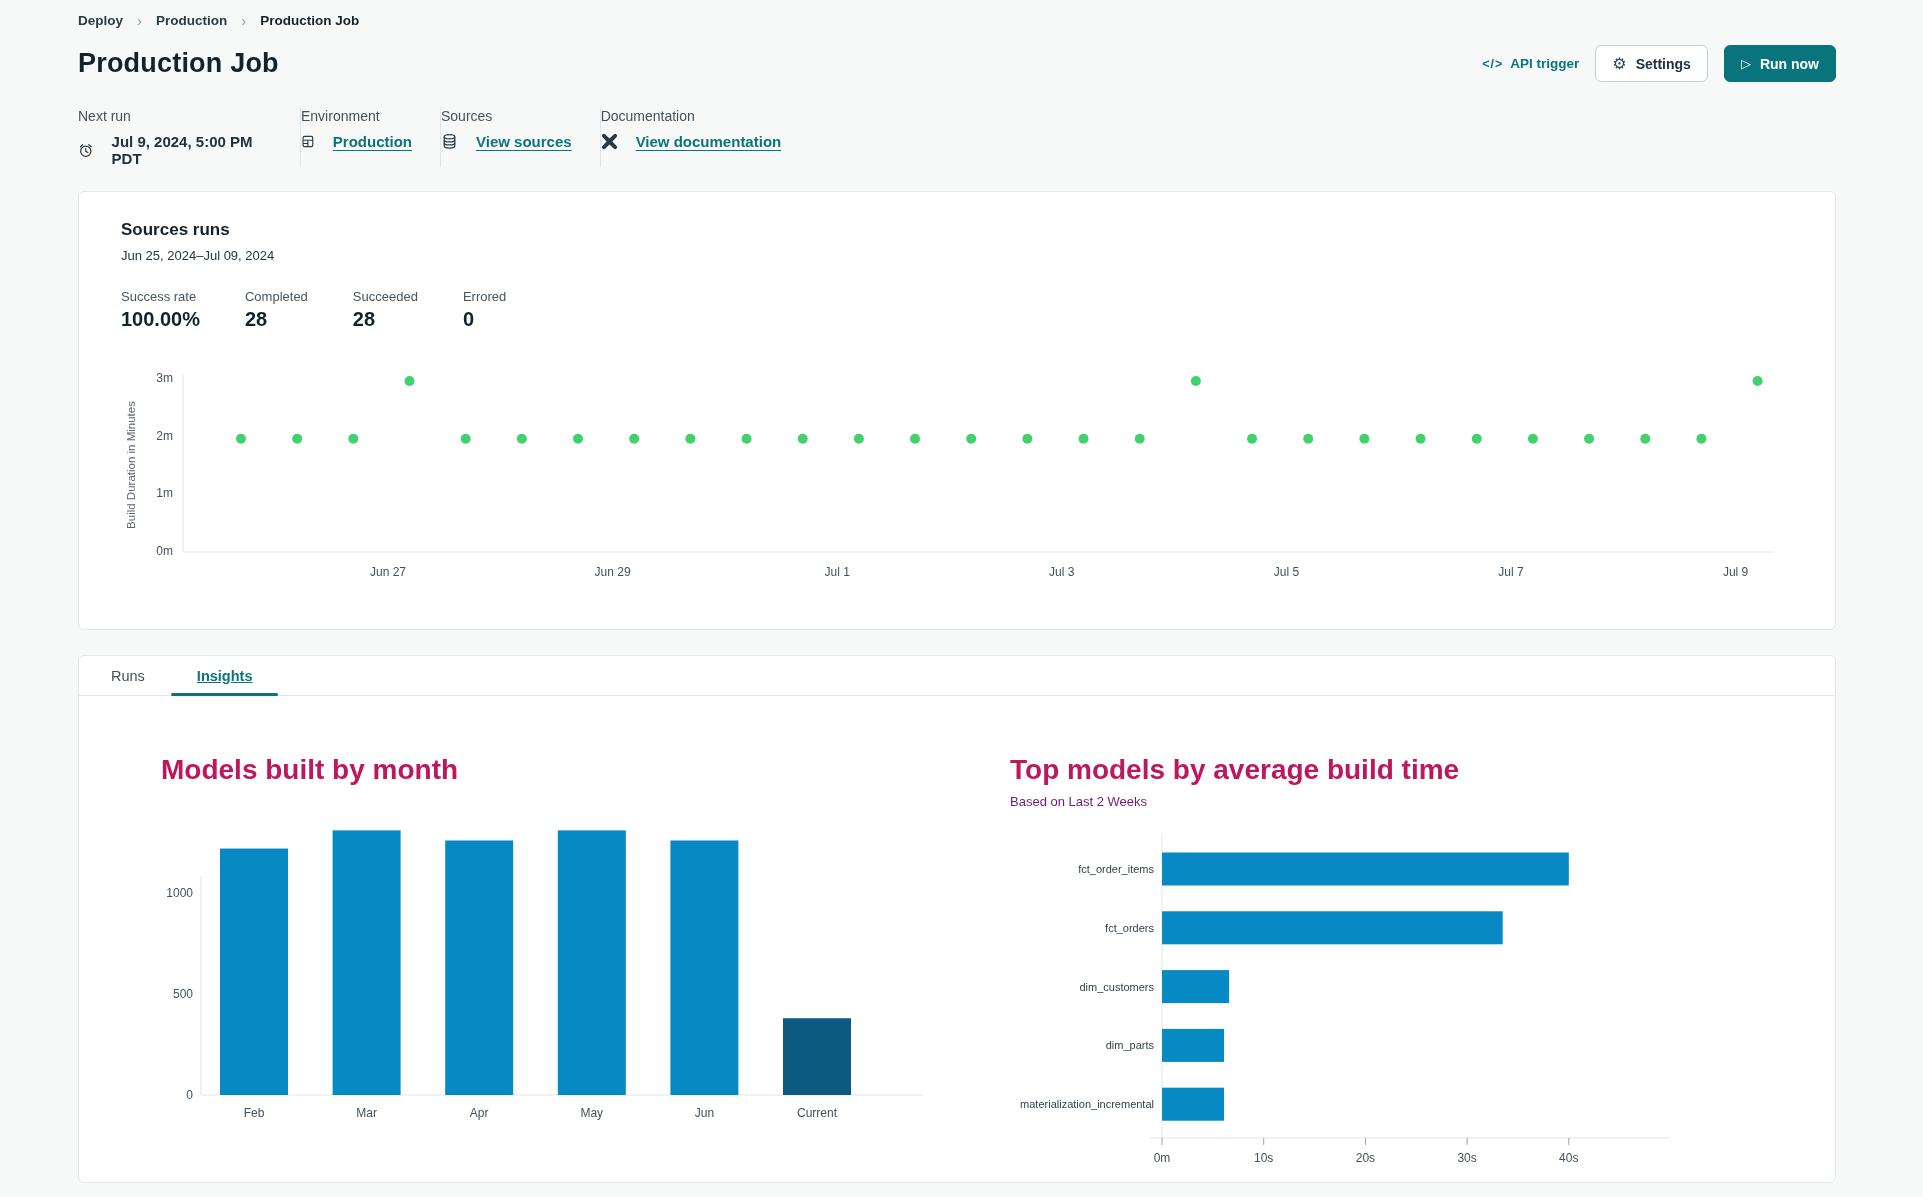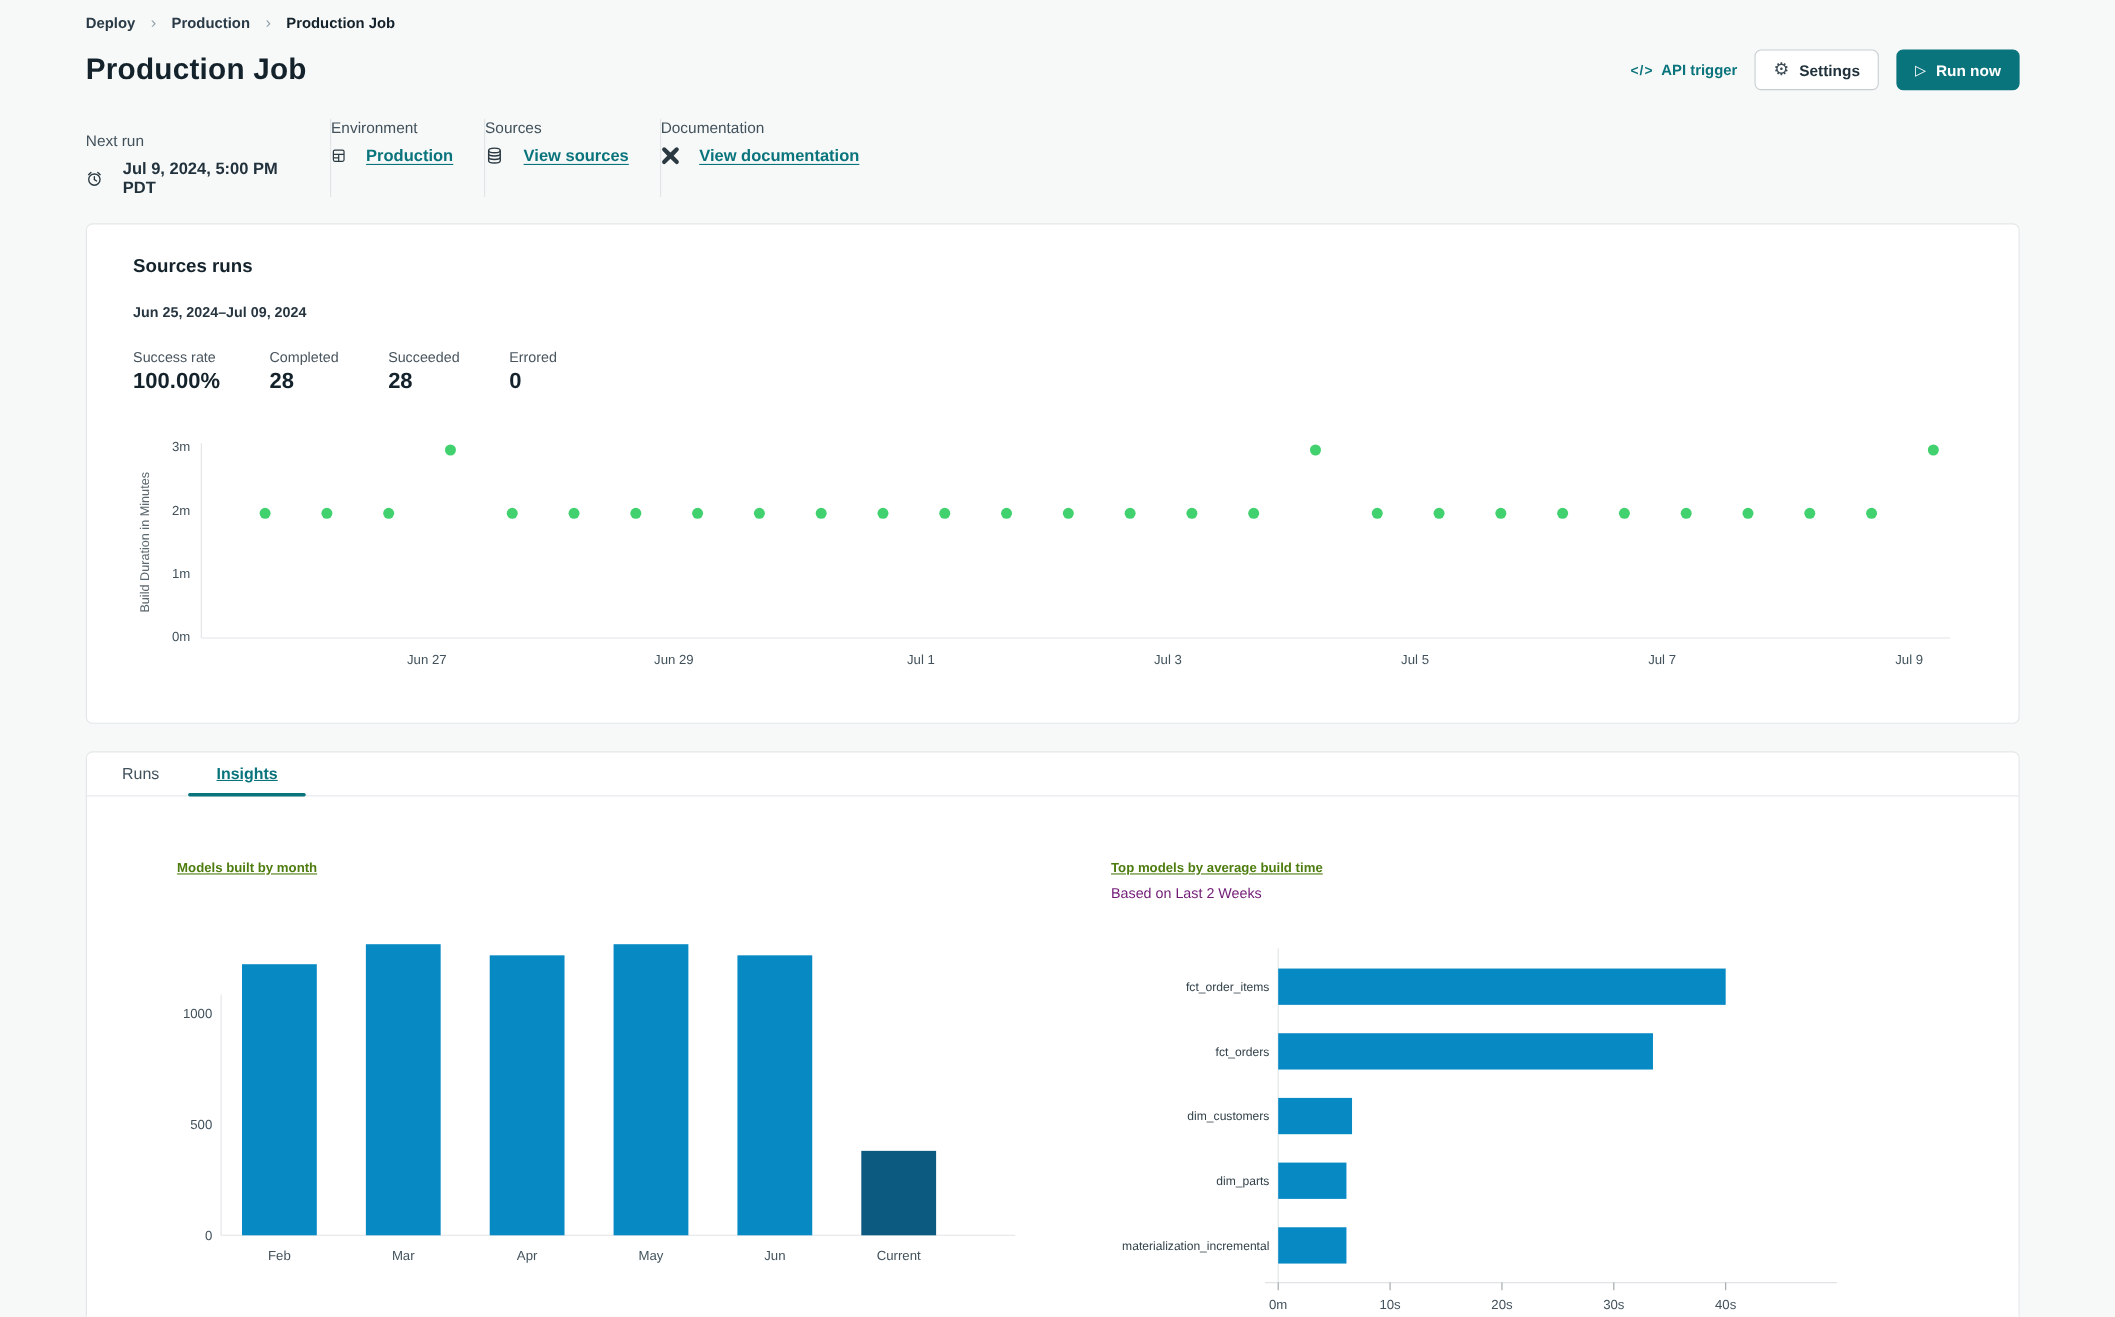--- a/index.html
+++ b/index.html
@@ -28,54 +28,54 @@
          padding:0 16px; font-size:14px; font-weight:600; cursor:pointer; }
   .btn-settings { background:#fff; border:1px solid #c7cfd3; color:#21323c; }
   .gear-glyph { font-size:16px; line-height:1; color:#3a4a54; }
   .btn-run { background:#0a747c; border:1px solid #0a747c; color:#fff; }
   .play-glyph { font-size:13px; line-height:1; }
 
   
   .meta-row { display:flex; margin-top:26px; }
   .meta-item { padding-right:28px; }
   .meta-item + .meta-item { border-left:1px solid #e2e5e7; }
-  .meta-next { width:222px;margin-top:12px; }
+  .meta-next { width:222px; }
   .meta-env  { width:140px; }
   .meta-doc  { width:212px; }
   .meta-label { font-size:14px; color:#42525c; }
   .meta-value { margin-top:9px; display:flex; align-items:center; gap:18px;
                 font-size:15px; font-weight:600; color:#22323c; }
   .meta-link { color:#0a747c; text-decoration:underline; text-underline-offset:3px; cursor:pointer; font-weight:600; }
   .icon16 { width:17px; height:17px; flex:0 0 aupx; display:inline-block; }
 
   
   .card { background:#fff; border:1px solid #e4e7e9; border-radius:6px; }
   .card-recent { margin-top:24px; padding:28px 42px 40px; }
   .recent-title { font-size:17px; font-weight:700; color:#14222b; }
-  .date-range { margin-top:24px; font-size:13px; color:#26353f;font-weight:bold; }
+  .date-range { margin-top:8px; font-size:13px; color:#26353f; }
   .stats { display:flex; margin-top:26px; }
   .stat { margin-right:45px; }
   .stat-label { font-size:13px; color:#49555e; }
   .stat-value { margin-top:4px; font-size:20px; font-weight:700; color:#14222b; }
   #scatter-chart { display:block; margin-top:38px; width:1660px; height:220px; }
 
   
   .card-insights { margin-top:25px; }
   .tab-row { display:flex; padding:0 6px; border-bottom:1px solid #e4e7e9; height:40px; }
   .tab { position:relative; display:flex; align-items:center; padding:0 26px;
          font-size:14.5px; color:#42525c; cursor:pointer; }
   .tab.active { color:#0a747c; font-weight:700;text-decoration:underline; }
   .tab.active::after { content:""; position:absolute; left:0; right:0; bottom:-1px;
                        height:3px; background:#0a747c; border-radius:2px; }
 
   .charts { display:flex; padding:58px 0 12px; }
   .chart-panel-left  { width:879px; padding-left:82px; }
   .chart-panel-right { flex:1; padding-left:52px; }
   .chart-head { height:56px; }
-  .chart-title { font-size:12px; font-weight:700; color:#4d7c0f;text-decoration:underline; }
+  .chart-title { font-size:28px; font-weight:700; color:#be185d; }
   .chart-subtitle { margin-top:8px; font-size:13px; color:#701a75; }
   #bar-chart  { display:block; width:780px; height:320px; }
   #hbar-chart { display:block; width:700px; height:360px; }
   .cat   { font-family:"Liberation Sans","DejaVu Sans",sans-serif; font-size:12px;   fill:#42525c; }
   .ytick { font-family:"Liberation Sans","DejaVu Sans",sans-serif; font-size:12px;   fill:#42525c; }
   .axis-title { font-family:"Liberation Sans","DejaVu Sans",sans-serif; font-size:11.5px; fill:#5a676e; }
   .barlabel { font-family:"Liberation Sans","DejaVu Sans",sans-serif; font-size:11px; fill:#33424b; }
 </style>
 </head>
 <body>

